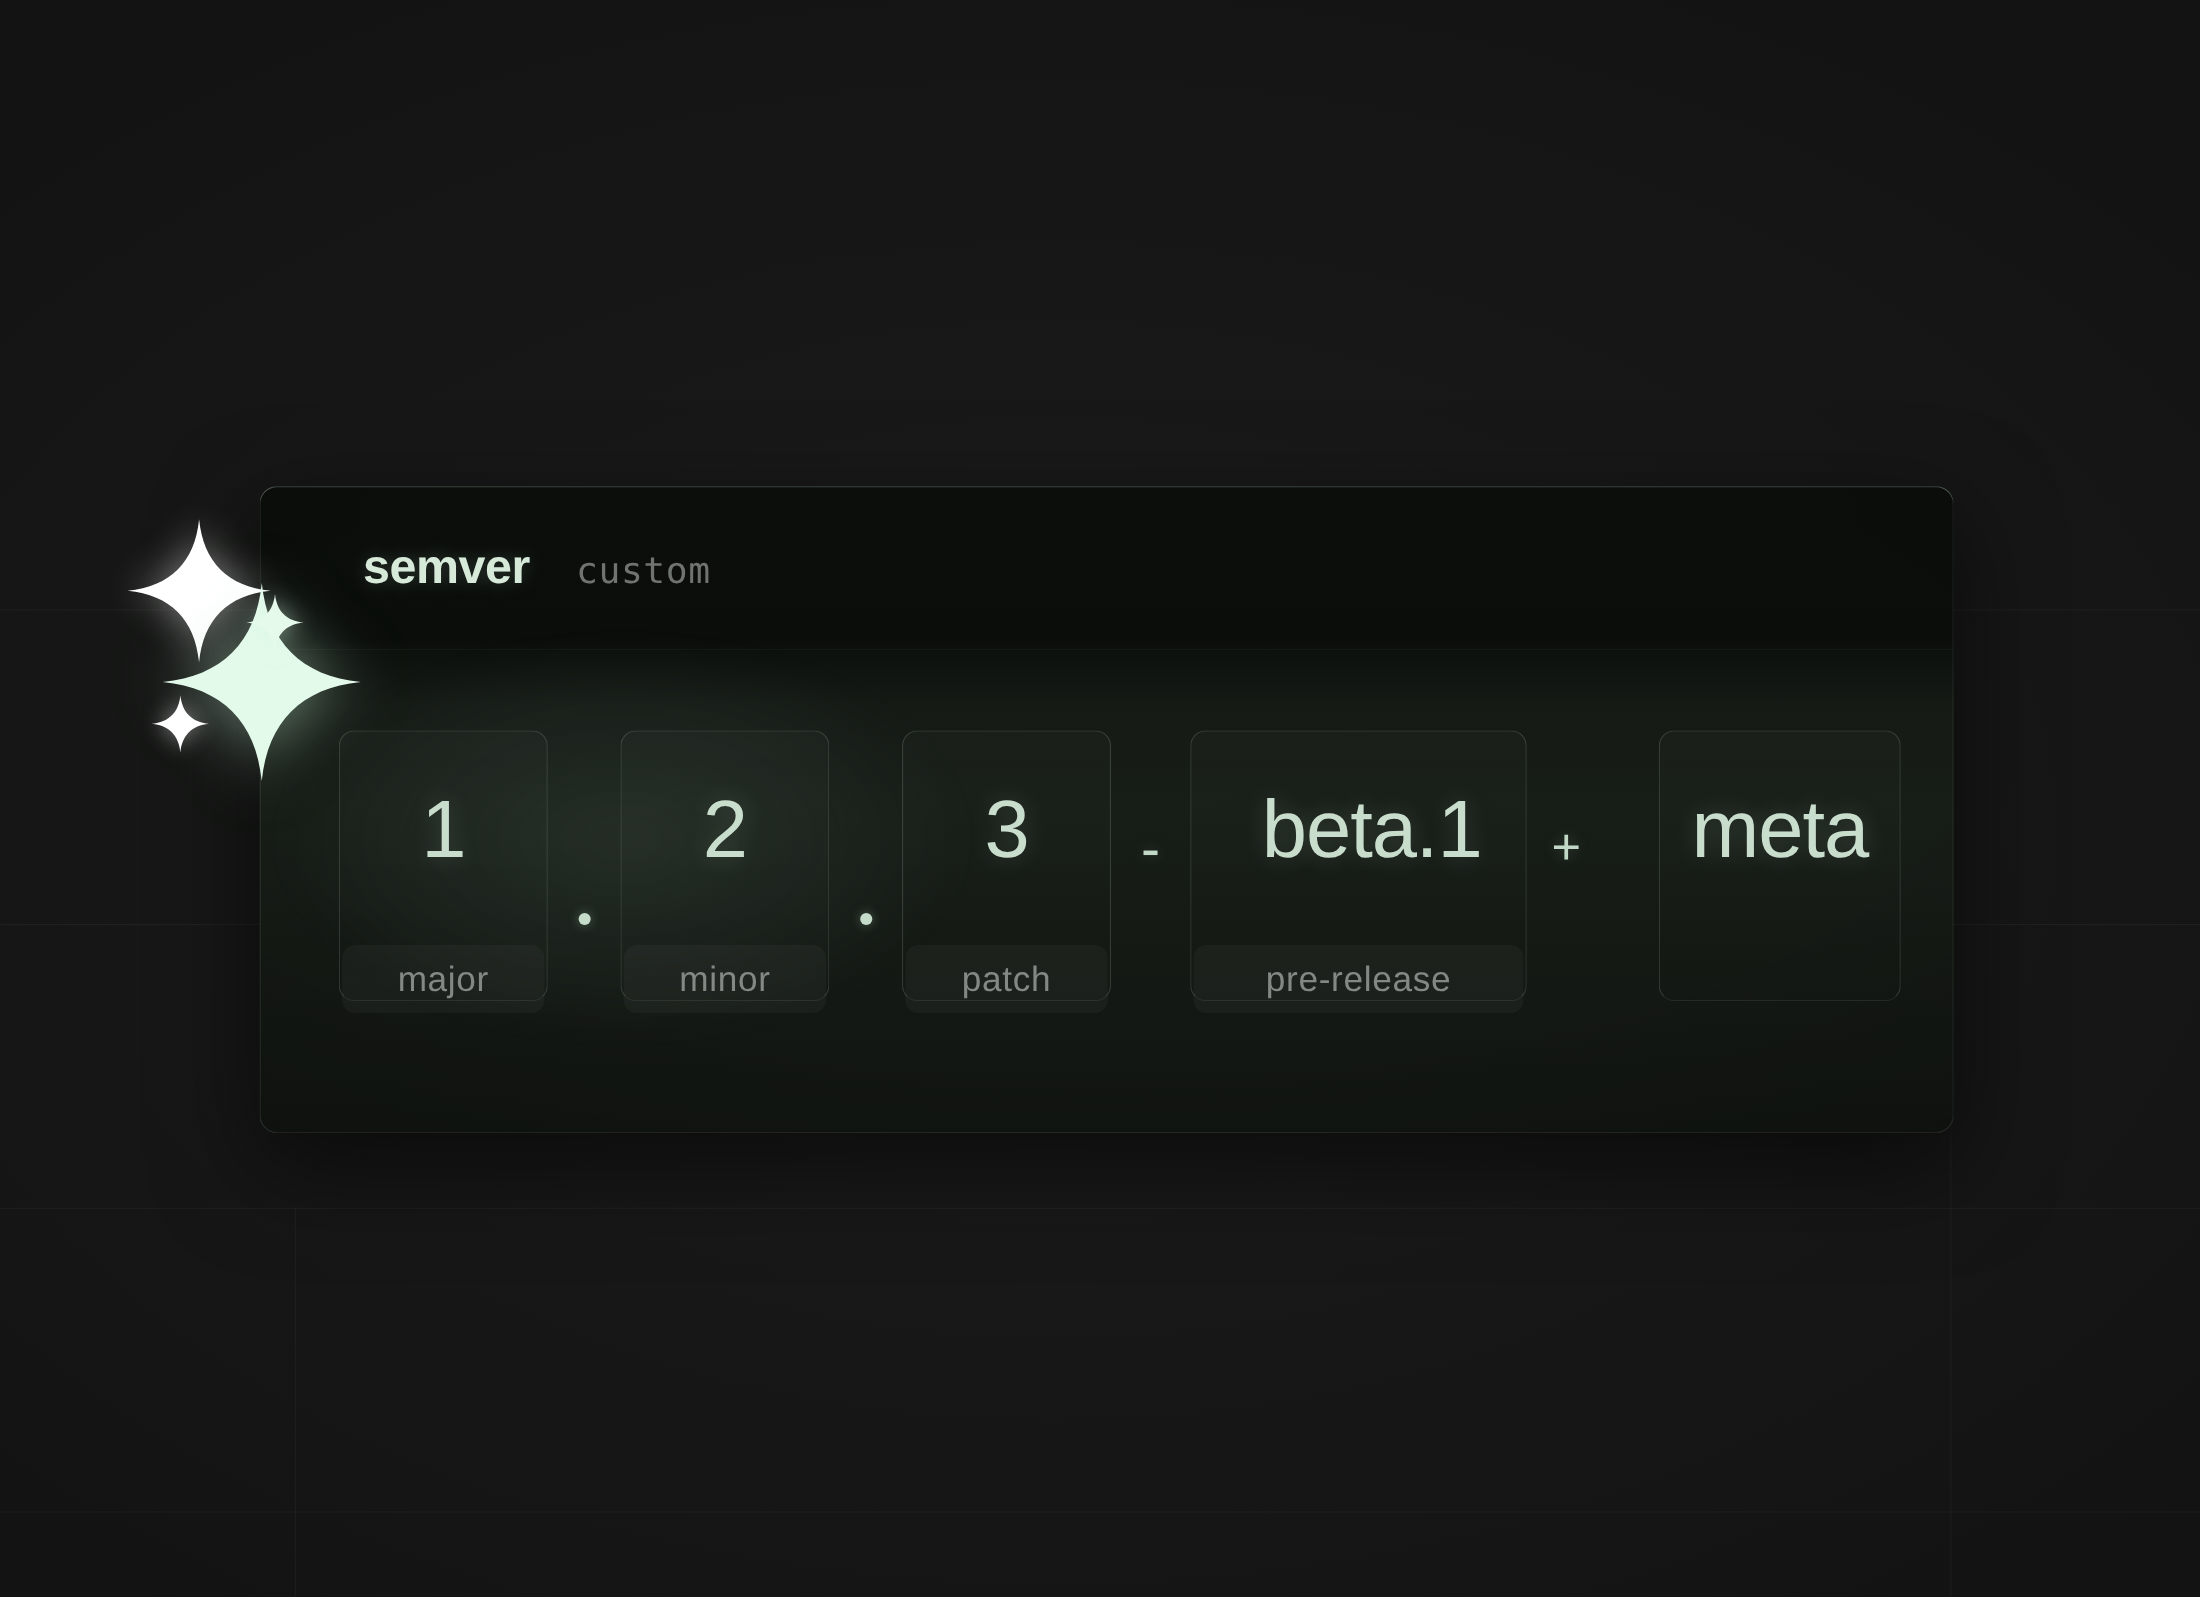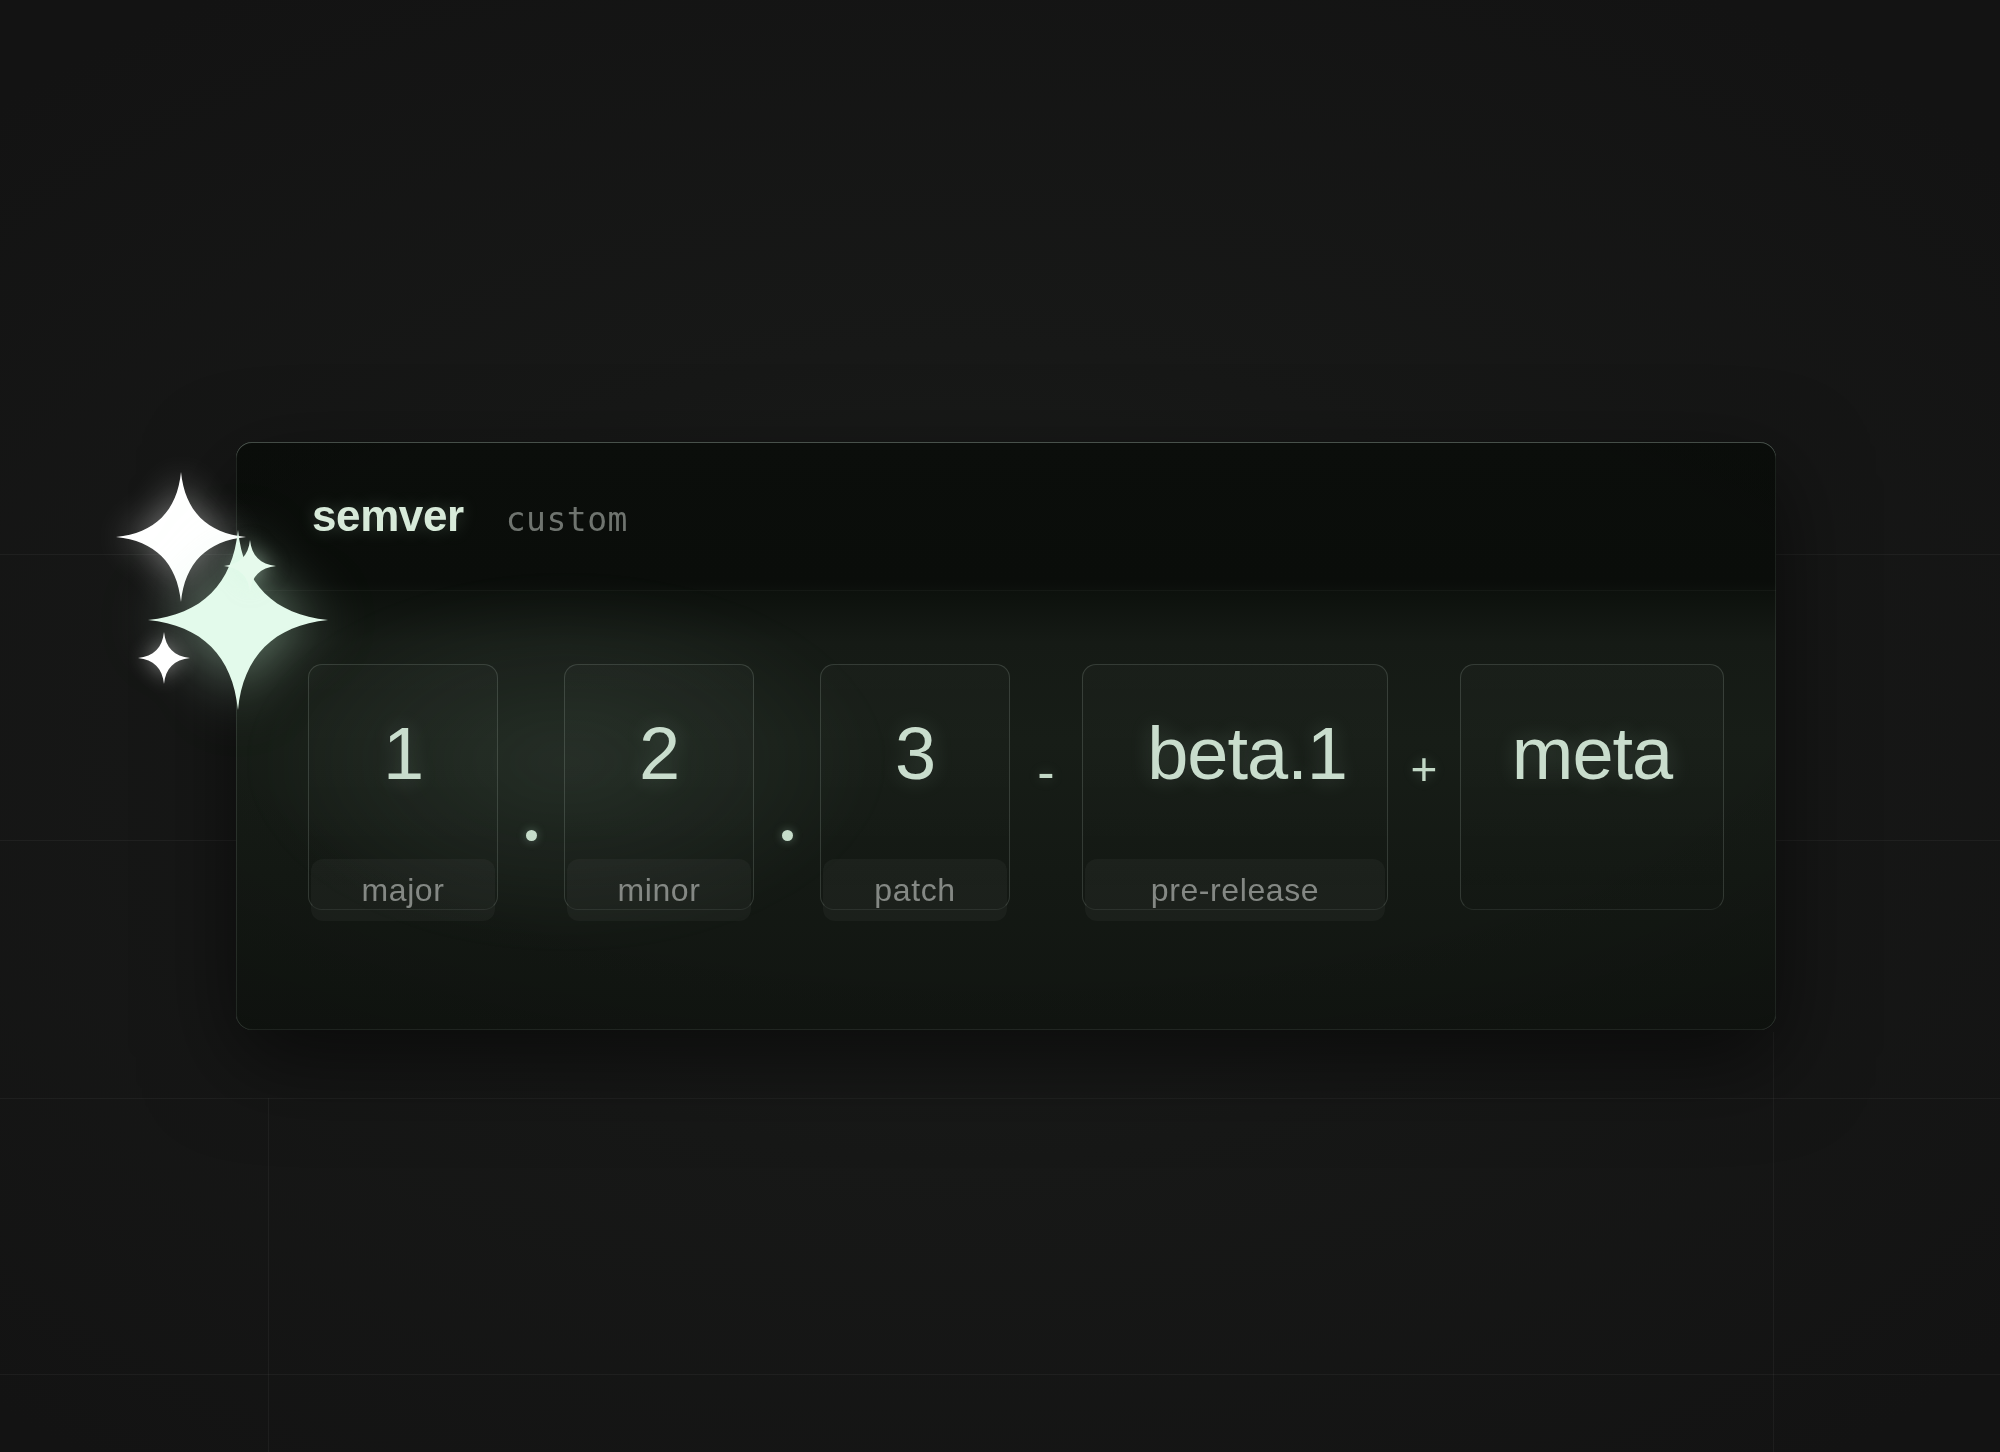--- a/index.html
+++ b/index.html
@@ -106,20 +106,21 @@
     cursor: pointer;
     line-height: 1;
   }
   .tab-active {
     font-family: "Liberation Sans", sans-serif;
     font-weight: 700;
     font-size: 44px;
     letter-spacing: -0.4px;
     color: #d7ead9;
     text-shadow: 0 0 18px rgba(200,240,215,0.22);
+    margin-left: 18px;
   }
   .tab-inactive {
     font-family: "DejaVu Sans Mono", monospace;
     font-weight: 400;
     font-size: 33px;
     letter-spacing: 0.5px;
     color: #6f746f;
   }
 
   .header-divider {
@@ -155,21 +156,21 @@
     border: 1px solid rgba(206,226,212,0.17);
     border-bottom-color: rgba(206,226,212,0.08);
     display: flex;
     flex-direction: column;
     align-items: center;
     justify-content: flex-start;
     cursor: text;
   }
   .field-w-num  { width: 190px; }
   .field-w-pre  { width: 306px; padding-left: 24px; }
-  .field-w-meta { width: 264px; }
+  .field-w-meta { width: 220px; margin-left: 48px; }
 
   .field-value {
     margin-top: 52px;
     font-family: "Liberation Sans", sans-serif;
     font-weight: 400;
     font-size: 74px;
     line-height: 1;
     letter-spacing: -1px;
     color: #c9ddcd;
     text-shadow: 0 0 22px rgba(190,232,205,0.20);

